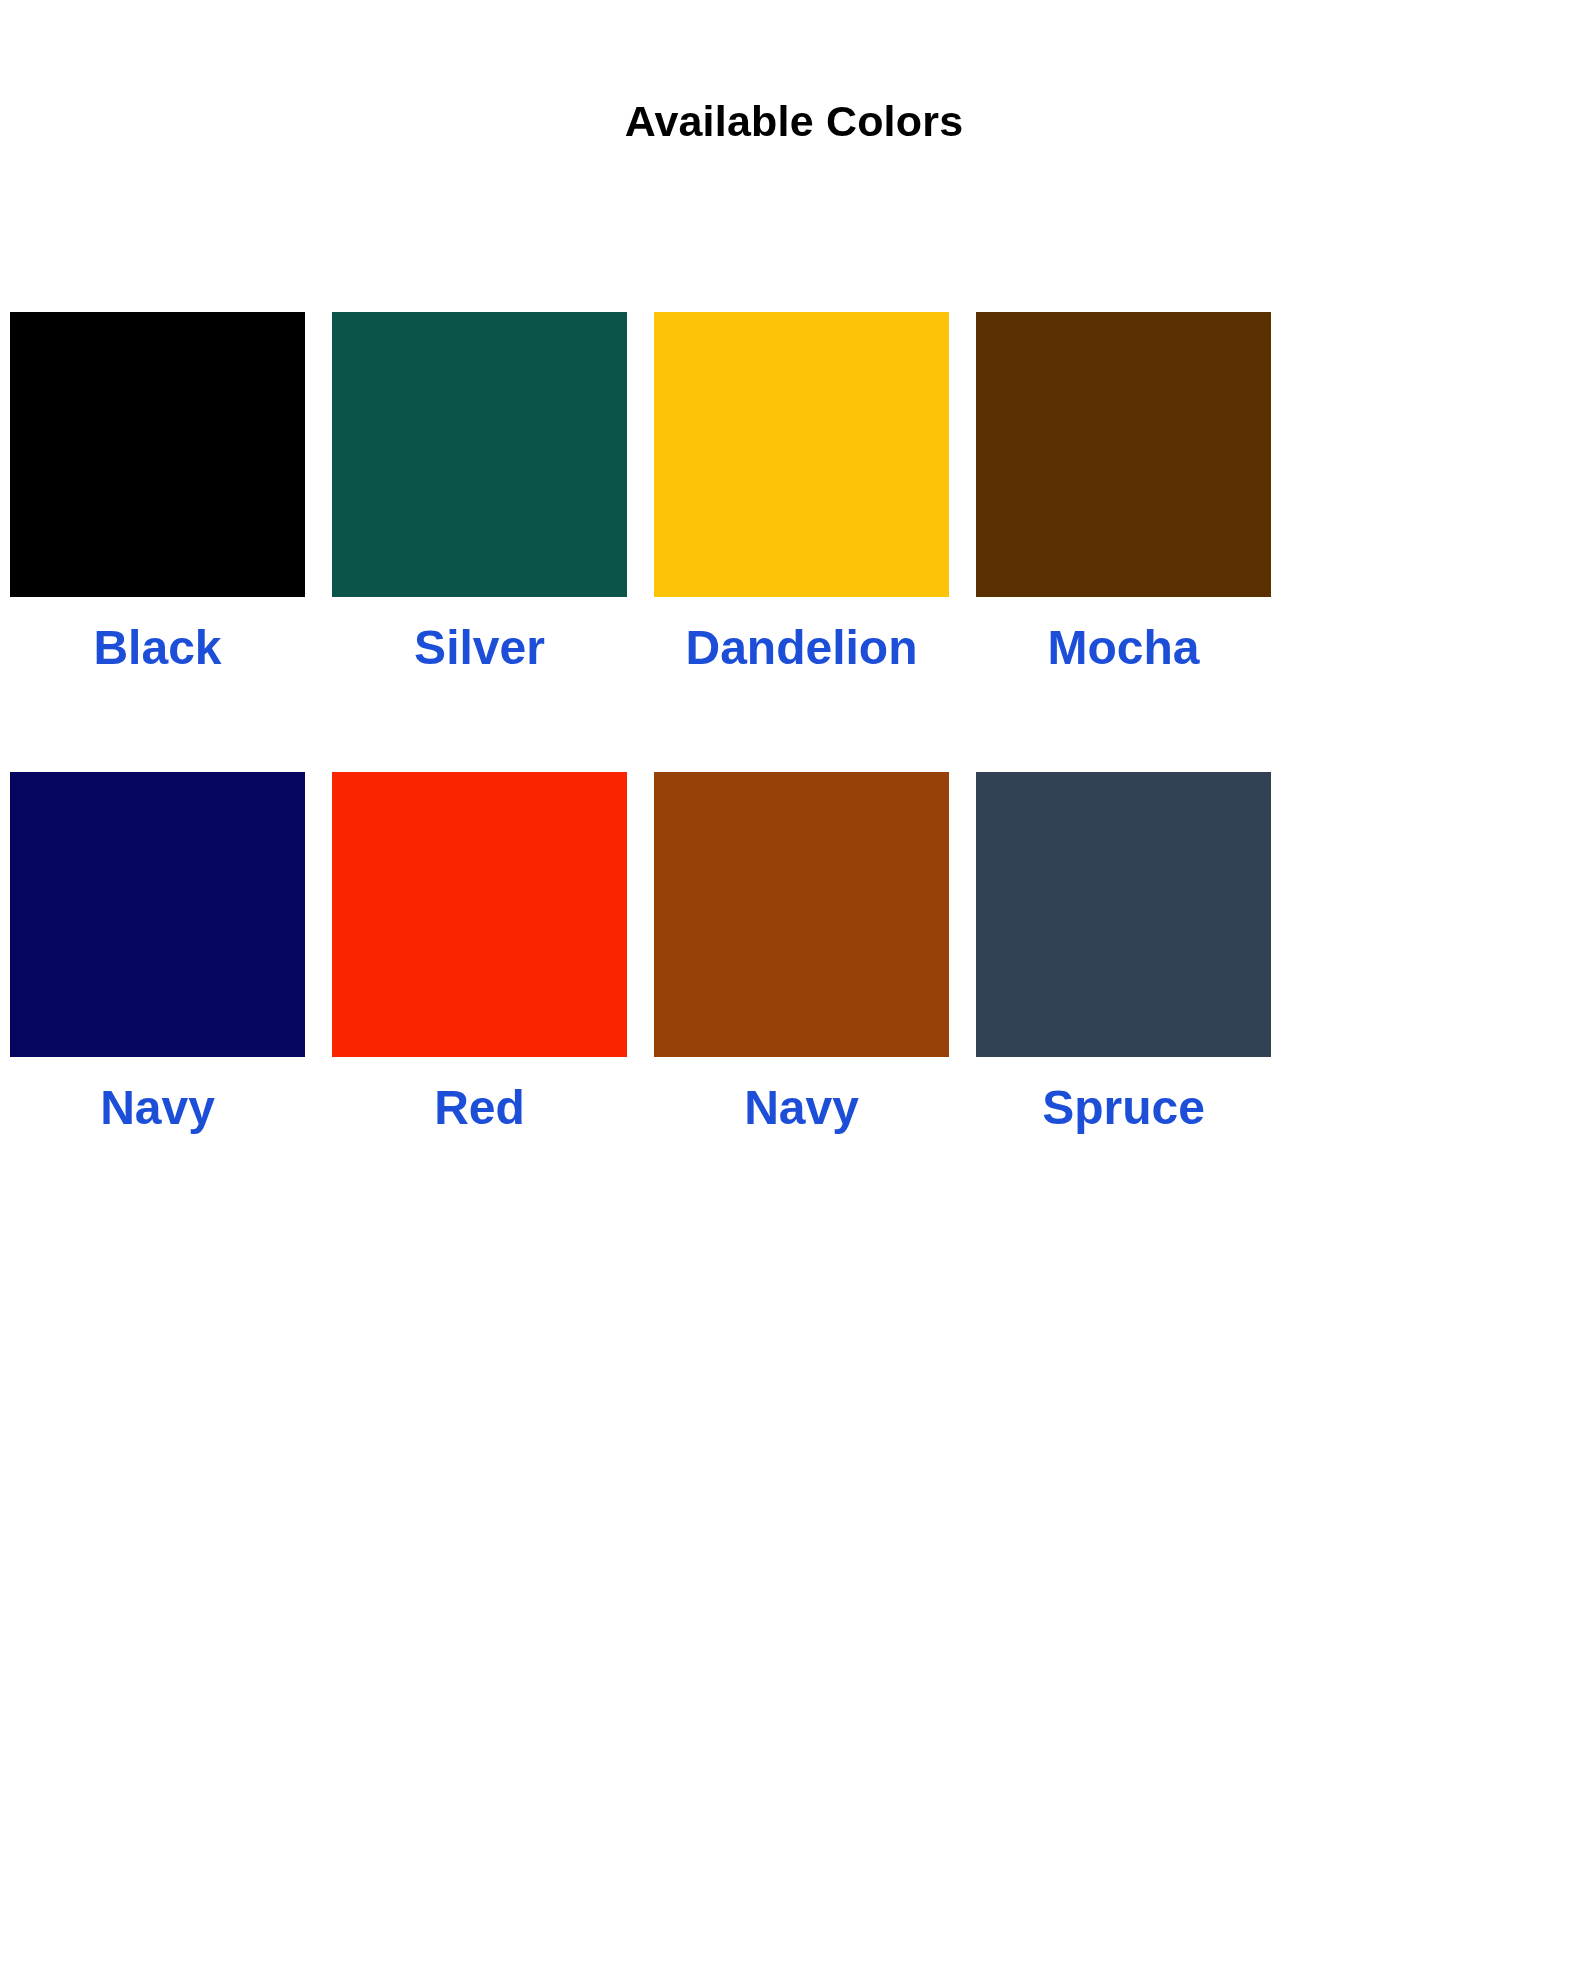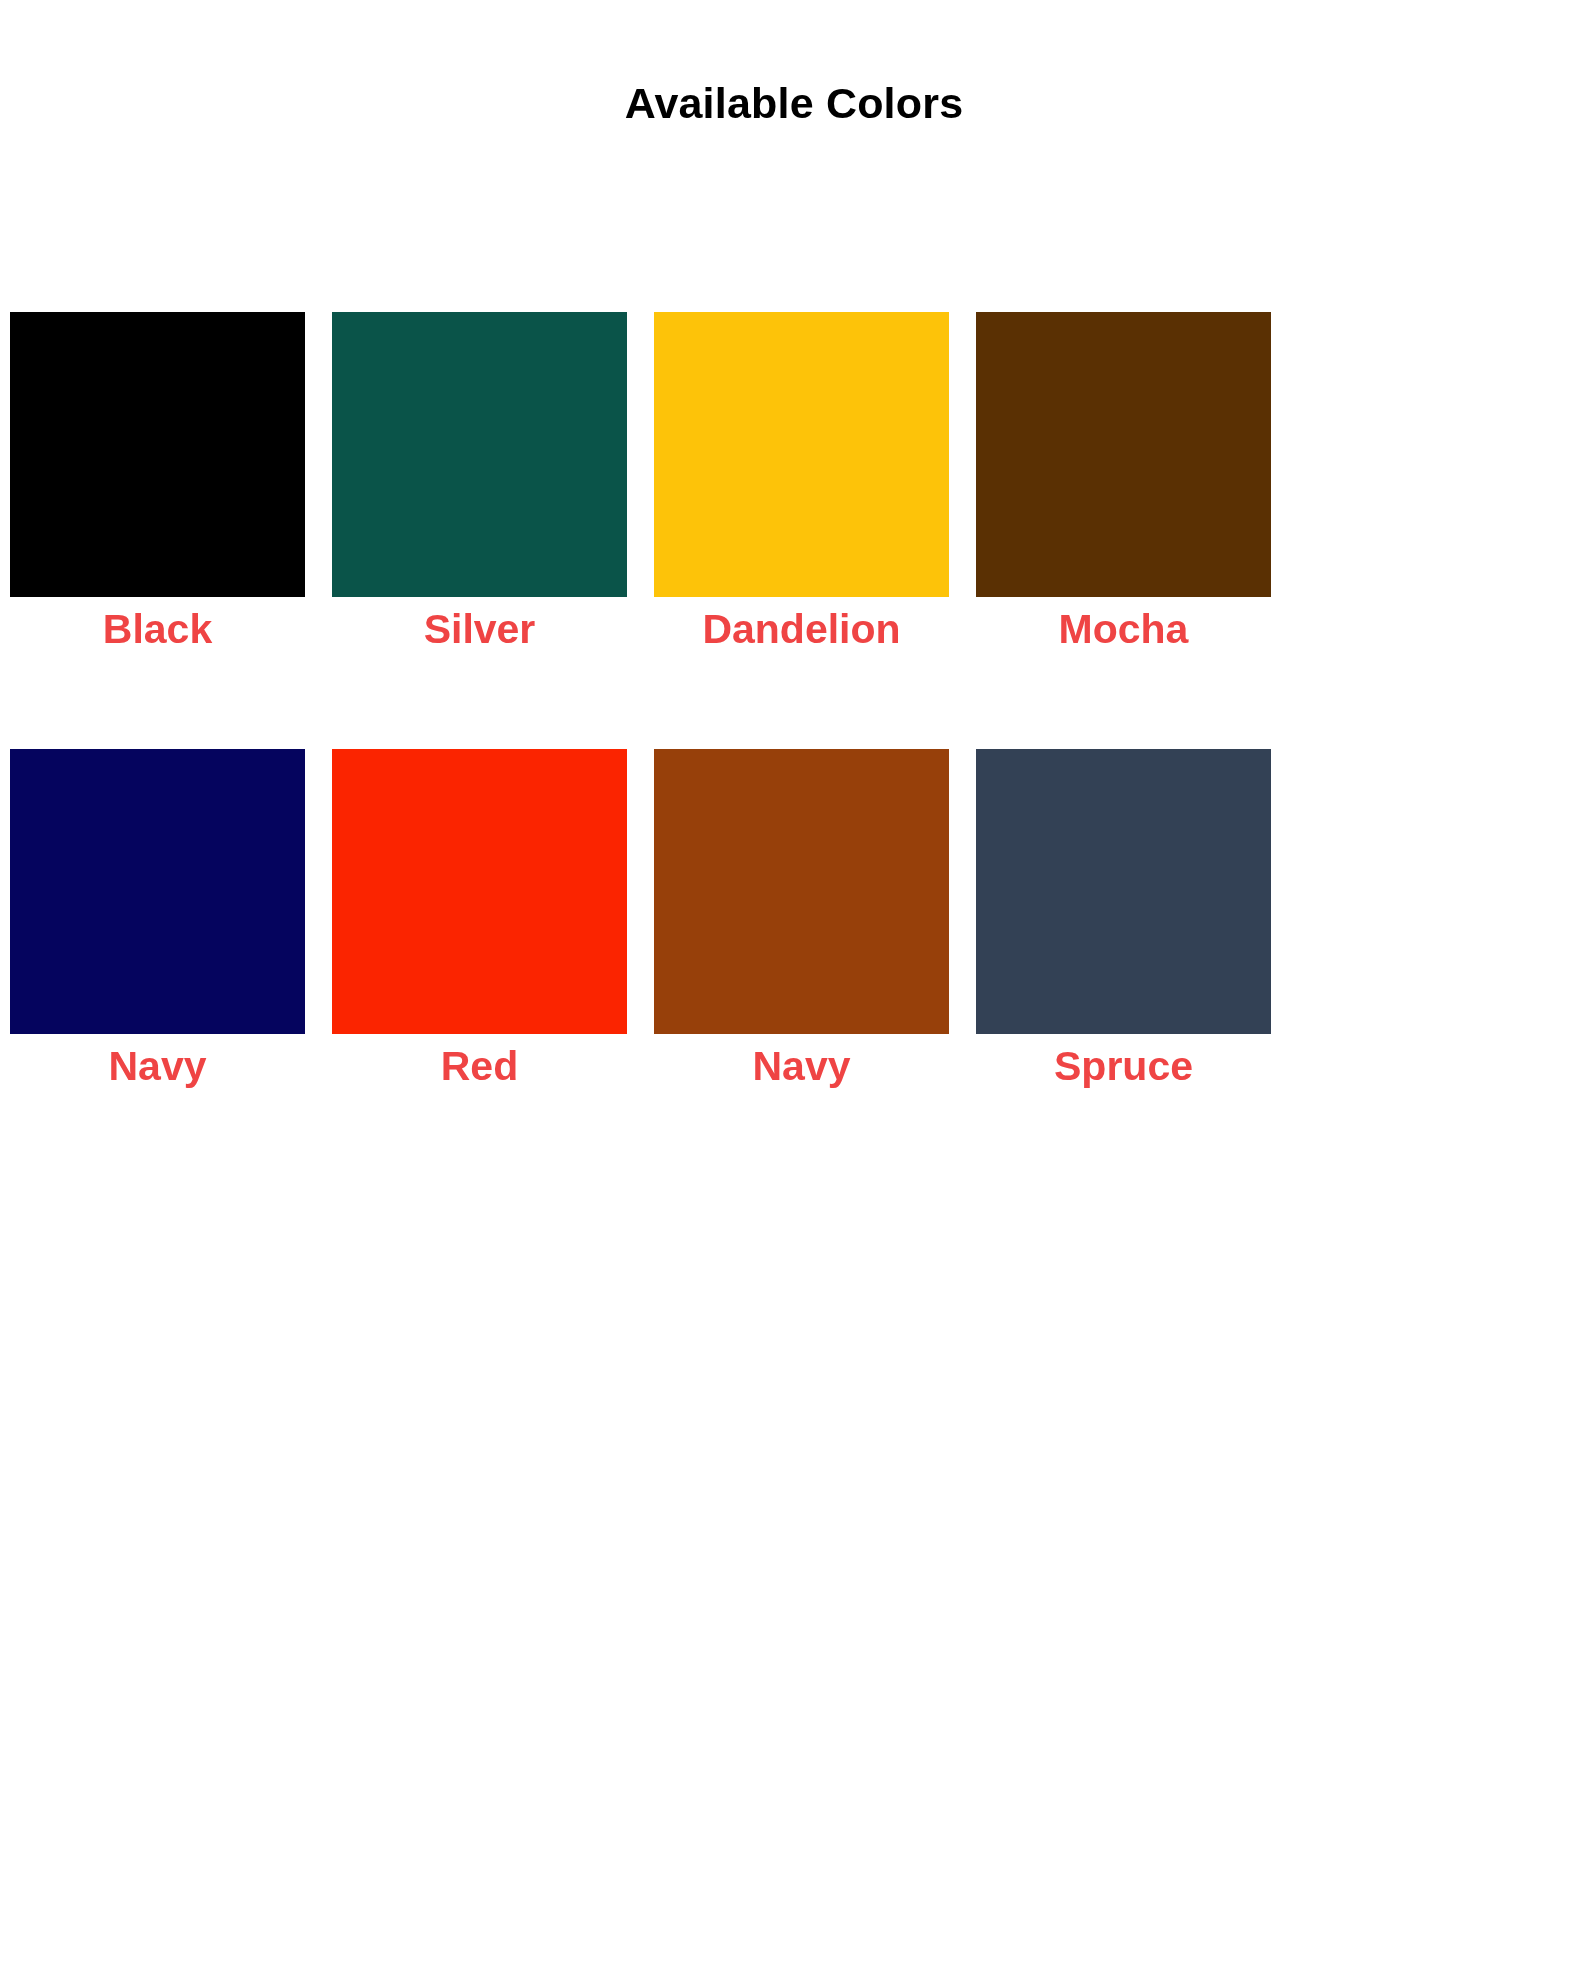--- a/index.html
+++ b/index.html
@@ -14,21 +14,21 @@
     overflow: hidden;
   }
   .page {
     position: relative;
     width: 1588px;
     height: 1985px;
     background: #ffffff;
   }
   .page-title {
     position: absolute;
-    top: 80px;
+    top: 98px;
     left: 0;
     width: 1588px;
     text-align: center;
     font-size: 43px;
     font-weight: bold;
     color: #000000;
     letter-spacing: 0.2px;
     line-height: 1.1;
   }
   .swatch-grid {
@@ -49,24 +49,24 @@
     display: flex;
     flex-direction: column;
     align-items: center;
   }
   .swatch-chip {
     width: 295px;
     height: 285px;
     display: block;
   }
   .swatch-label {
-    margin-top: 7px;
-    font-size: 41px;
+    margin-top: 21px;
+    font-size: 48px;
     font-weight: bold;
-    color: #ef4444;
+    color: #1d4ed8;
     text-align: center;
     line-height: 1.25;
     white-space: nowrap;
   }
 </style>
 </head>
 <body>
 
 <div class="page">
 

